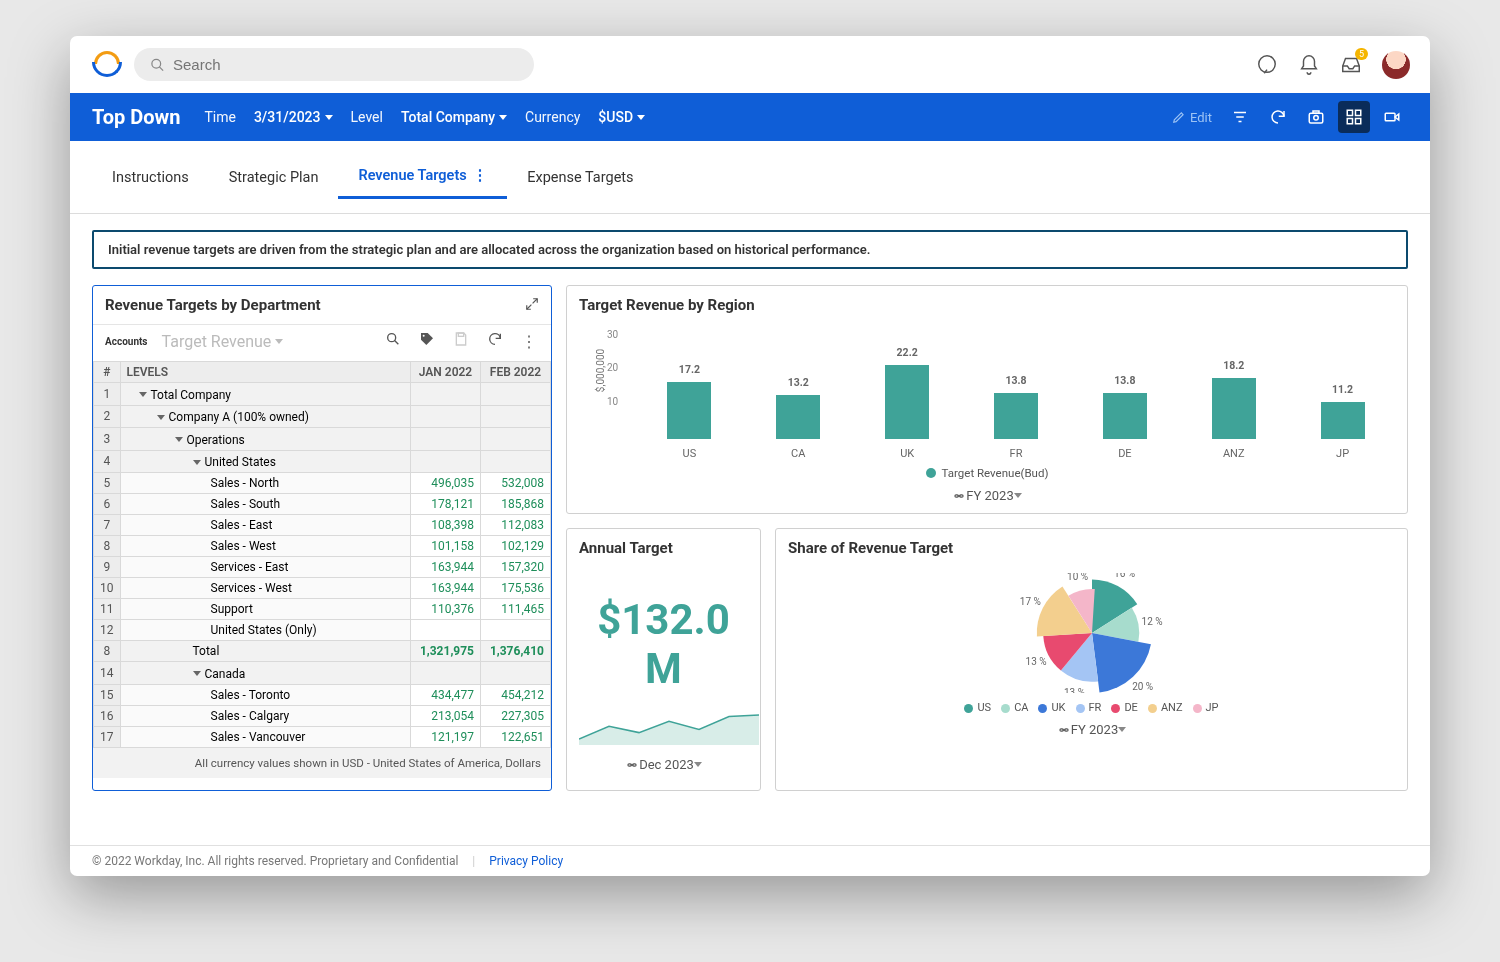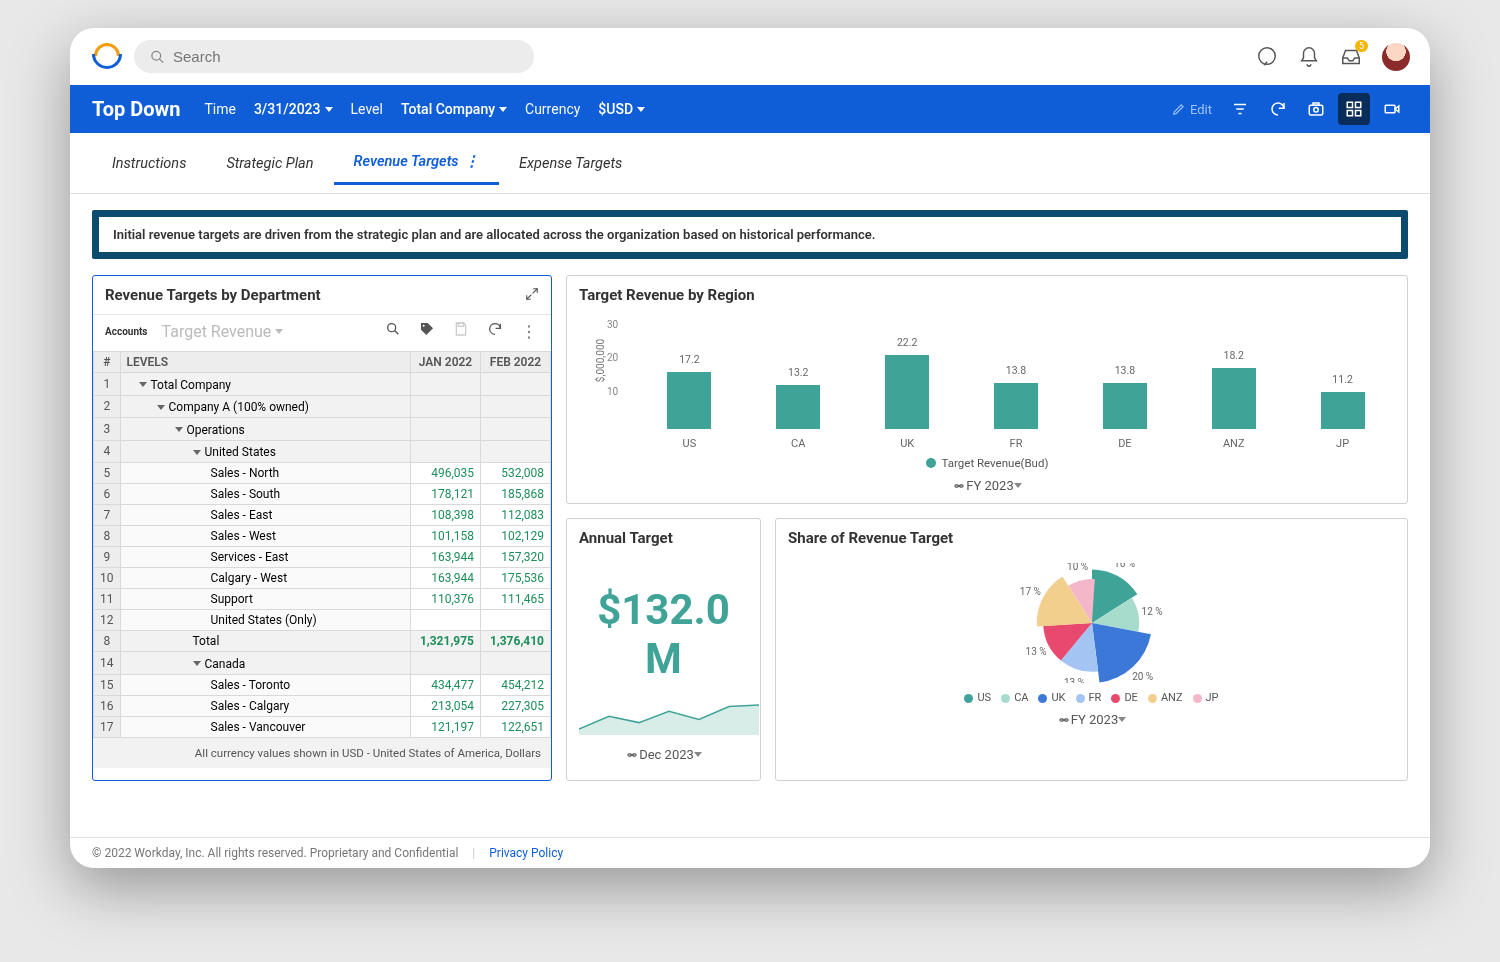--- a/index.html
+++ b/index.html
@@ -7,26 +7,26 @@
     font-family: -apple-system, BlinkMacSystemFont, "Segoe UI", Roboto, sans-serif;
     background: #e8e8e8;
     width: 1500px;
     height: 962px;
     padding: 20px;
   }
   .app-window {
     background: #fff;
     width: 1360px;
     height: 840px;
-    border-radius: 24px;
+    border-radius: 7px;
     box-shadow: 0 20px 60px rgba(0,0,0,0.35);
     overflow: hidden;
     display: flex;
     flex-direction: column;
-    margin: 8px auto;
+    margin: 16px auto;
   }
   
   .top-bar {
     display: flex;
     align-items: center;
     padding: 12px 20px;
     gap: 16px;
   }
   .logo { width: 28px; height: 28px; position: relative; }
   .logo::before { content:""; position:absolute; top:0;left:4px; width:20px;height:10px;border:3px solid #f39c12;border-bottom:none;border-radius:20px 20px 0 0;}
@@ -63,29 +63,29 @@
   .blue-bar .title { font-size: 20px; font-weight: 700; margin-right: 6px;}
   .blue-bar .lbl { opacity:.95; }
   .blue-bar .val { font-weight:500; display:inline-flex; align-items:center; gap:4px; cursor:pointer;}
   .blue-bar .spacer { flex:1; }
   .blue-actions { display:flex; gap:6px; align-items:center; }
   .blue-btn { width:32px; height:32px; display:flex; align-items:center; justify-content:center; border-radius:4px; cursor:pointer; }
   .blue-btn.active { background:#0a2c5a; }
   .edit-btn { color:#9cc3f5; display:flex; align-items:center; gap:4px; font-size:13px; margin-right:6px;}
 
   
-  .tabs-row { display:flex; border-bottom:1px solid #dcdcdc; padding: 8px 22px; font-style: italic; }
+  .tabs-row { display:flex; border-bottom:1px solid #dcdcdc; padding: 14px 22px; }
   .tab { padding: 12px 20px; font-size: 14.5px; color:#333; cursor:pointer; display:flex; align-items:center; gap:6px;}
   .tab.active { color:#0f5ed7; border-bottom:3px solid #0f5ed7; font-weight:600;}
   .kebab { color:#0f5ed7; font-weight:bold; }
 
   
   .body-area { flex:1; padding: 16px 22px; overflow:auto; background:#fff;}
   .banner {
-    border:7px solid #0c4a6e; border-radius:2px;
+    border:2px solid #0c4a6e; border-radius:2px;
     padding: 10px 14px; font-size:13px; color:#333; font-weight:600;
     margin-bottom:16px;
   }
   .grid {
     display:grid;
     grid-template-columns: 460px 1fr;
     grid-template-rows: auto auto;
     gap: 14px;
   }
 
@@ -117,21 +117,21 @@
   .caret { display:inline-block; width:0;height:0;border-left:4px solid transparent;border-right:4px solid transparent;border-top:5px solid #666;}
   .foot-note { background:#f2f2f2; text-align:right; font-size:11.5px; color:#555; padding:8px 10px;}
 
   
   .bar-chart { padding: 6px 10px 10px; }
   .axis-wrap { position:relative; height:130px; margin-left:30px; }
   .ylabel { position:absolute; left:-28px; top:50%; transform:rotate(-90deg) translateX(30px); font-size:10px; color:#777;}
   .tick { position:absolute; left:0; font-size:10px; color:#888; transform:translateY(-50%);}
   .bars { position:absolute; left:28px; right:0; bottom:0; top:0; display:flex; align-items:flex-end; justify-content:space-around;}
   .bar-col { flex:1; display:flex; flex-direction:column; align-items:center; gap:4px;}
-  .bar-val { font-size:10.5px; color:#666; margin-bottom:2px;}
+  .bar-val { font-size:10.5px; color:#666; margin-bottom:2px;font-weight:bold;}
   .bar { width:44px; background:#3fa398; }
   .bar-cat { font-size:11px; color:#666; margin-top:4px;}
   .legend-row { display:flex; justify-content:center; gap:6px; align-items:center; font-size:11.5px; color:#555; margin-top:6px;}
   .dot { width:10px;height:10px;border-radius:50%; background:#3fa398;}
   .period-row { display:flex; justify-content:center; align-items:center; font-size:13px; color:#555; margin-top:8px; cursor:pointer;}
 
   
   .kpi { padding: 18px 12px; text-align:center; }
   .kpi-val { font-size:42px; font-weight:700; color:#3fa398; margin:10px 0 16px;}
   .spark { height:36px; }
@@ -386,21 +386,21 @@
                 <td class="rownum">9</td>
                 <td class="levels"><span class="tree" style="padding-left:84px">
                     <span>Services - East</span>
                   </span></td>
                 <td class="val">163,944</td>
                 <td class="val">157,320</td>
               </tr>
               <tr>
                 <td class="rownum">10</td>
                 <td class="levels"><span class="tree" style="padding-left:84px">
-                    <span>Calgary - West</span>
+                    <span>Services - West</span>
                   </span></td>
                 <td class="val">163,944</td>
                 <td class="val">175,536</td>
               </tr>
               <tr>
                 <td class="rownum">11</td>
                 <td class="levels"><span class="tree" style="padding-left:84px">
                     <span>Support</span>
                   </span></td>
                 <td class="val">110,376</td>

